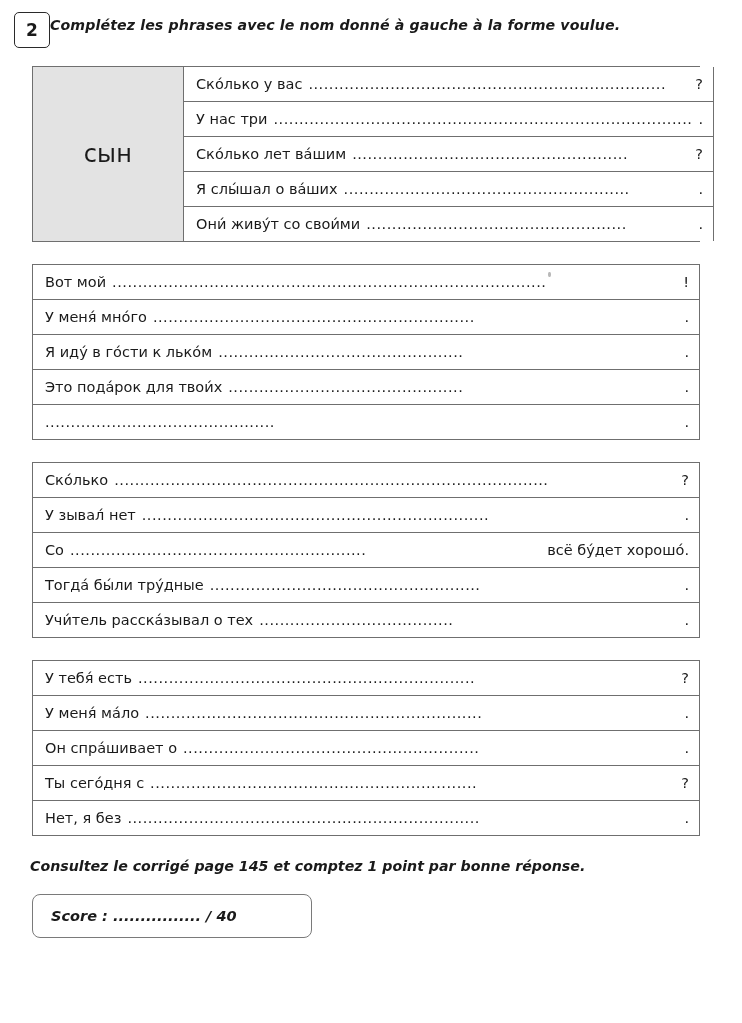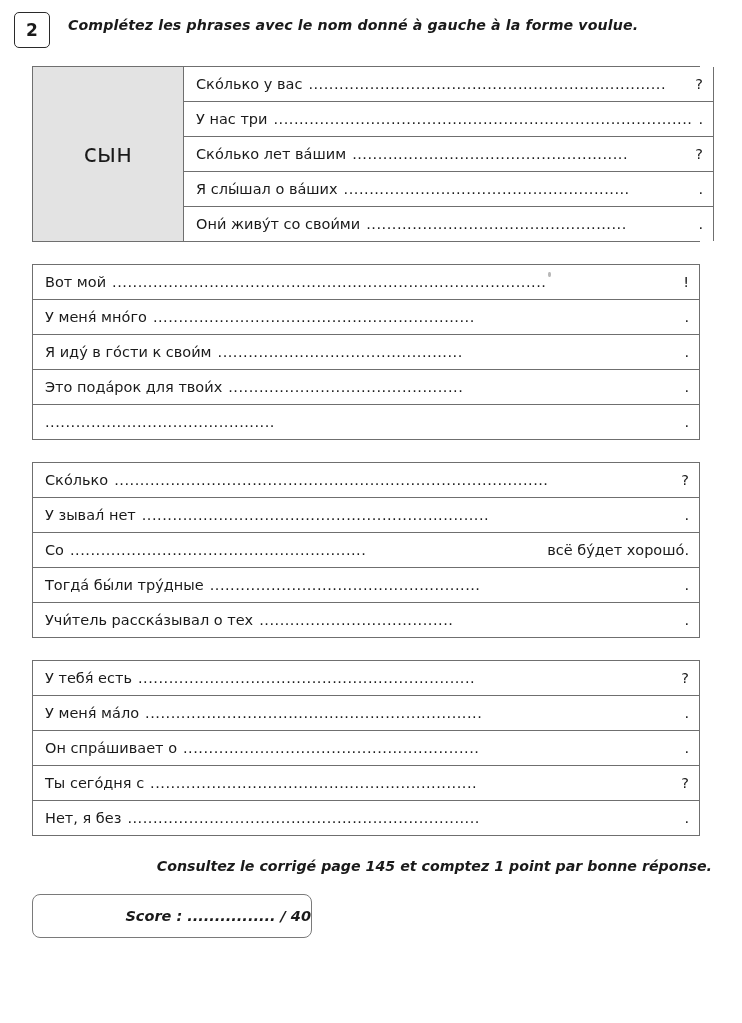--- a/index.html
+++ b/index.html
@@ -40,21 +40,20 @@
     justify-content: center;
     font-family: "DejaVu Sans", sans-serif;
     font-size: 17px;
     font-weight: bold;
     flex: 0 0 auto;
     margin-left: 6px;
     margin-top: 2px;
     background: #fff;
   }
   .instruction {
-    margin-left: 18px;
     font-family: "DejaVu Sans", sans-serif;
     font-style: italic;
     font-weight: bold;
     font-size: 14.2px;
     line-height: 1.35;
     padding-top: 6px;
     letter-spacing: 0.1px;
   }
 
   
@@ -113,21 +112,21 @@
     letter-spacing: 0.5px;
     text-align: left;
   }
   .tail {
     flex: 0 0 auto;
     padding-left: 6px;
   }
 
   
   .footer-note {
-    text-align: right;
+    text-align: left;
     font-family: "DejaVu Sans", sans-serif;
     font-style: italic;
     font-weight: bold;
     font-size: 14.2px;
     padding: 0 30px;
   }
   .score-box {
     margin: 20px 0 0 32px;
     width: 280px;
     height: 44px;
@@ -135,21 +134,20 @@
     border-radius: 8px;
     display: flex;
     align-items: center;
     padding-left: 18px;
     font-family: "DejaVu Sans", sans-serif;
     font-style: italic;
     font-weight: bold;
     font-size: 14.5px;
     box-sizing: border-box;
     background: #fff;
-    justify-content: flex-end;
   }
   .speck {
     position: absolute;
     width: 3px;
     height: 5px;
     background: #b9b9b9;
     border-radius: 40%;
     left: 548px;
     top: 272px;
   }
@@ -203,21 +201,21 @@
           <span class="lead">Вот мой</span>
           <span class="dots">.....................................................................................</span>
           <span class="tail">!</span>
         </div>
         <div class="line-row">
           <span class="lead">У меня́ мно́го</span>
           <span class="dots">...............................................................</span>
           <span class="tail">.</span>
         </div>
         <div class="line-row">
-          <span class="lead">Я иду́ в го́сти к свои́м</span>
+          <span class="lead">Я иду́ в го́сти к лько́м</span>
           <span class="dots">................................................</span>
           <span class="tail">.</span>
         </div>
         <div class="line-row">
           <span class="lead">Это пода́рок для твои́х</span>
           <span class="dots">..............................................</span>
           <span class="tail">.</span>
         </div>
         <div class="line-row">
           <span class="dots">.............................................</span>

